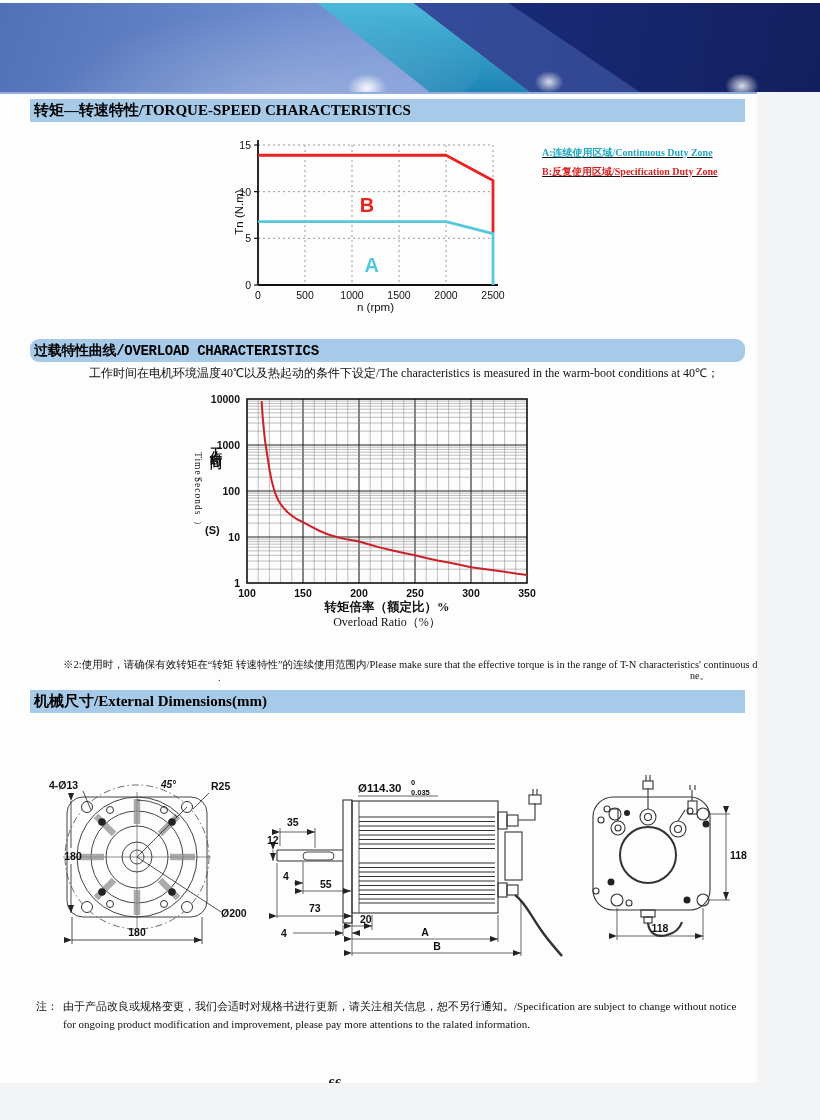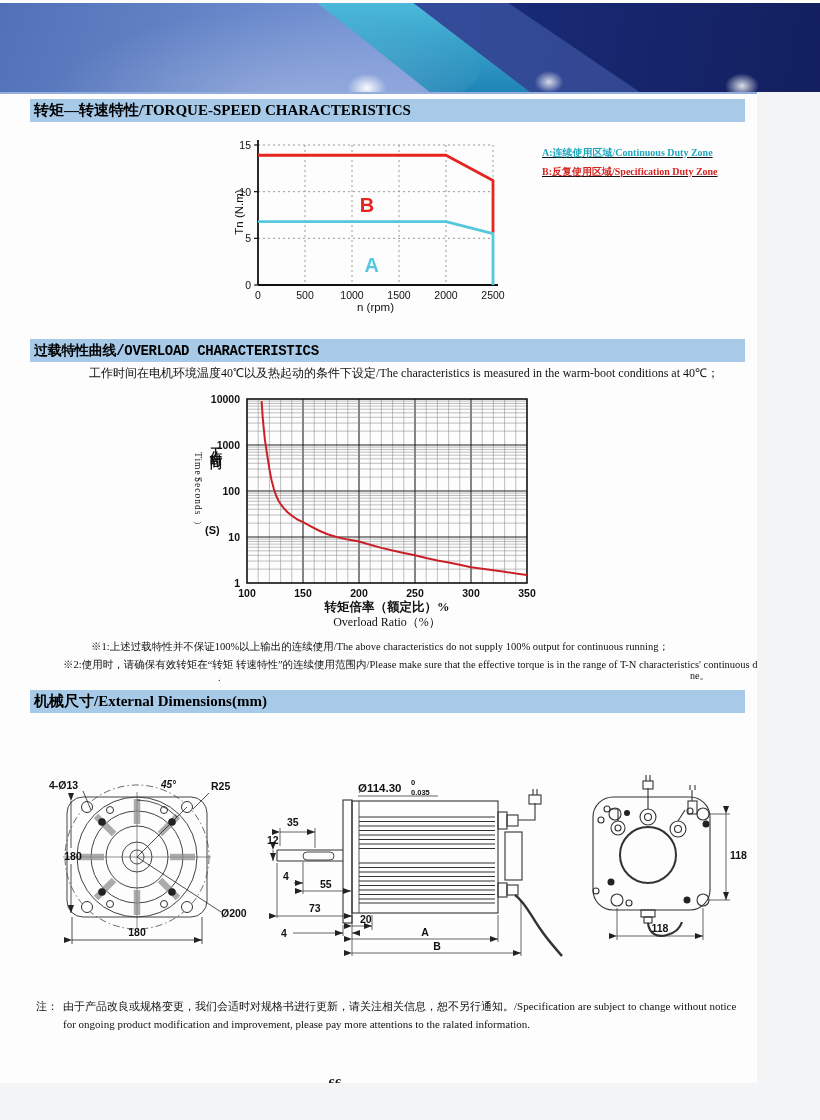--- a/index.html
+++ b/index.html
@@ -22,21 +22,21 @@
   .gbig{left:40px;top:5px;width:440px;height:120px;
         background:radial-gradient(ellipse at 55% 85%,rgba(255,255,255,.28),rgba(255,255,255,0) 70%);}
   .g1{left:344px;top:68px;width:46px;height:34px;background:radial-gradient(ellipse,rgba(255,255,255,.95),rgba(255,255,255,0) 60%);}
   .g2{left:532px;top:66px;width:34px;height:26px;background:radial-gradient(ellipse,rgba(255,255,255,.8),rgba(255,255,255,0) 60%);}
   .g3{left:722px;top:68px;width:40px;height:30px;background:radial-gradient(ellipse,rgba(255,255,255,.85),rgba(255,255,255,0) 60%);}
 
   
   .bar{position:absolute;left:30px;width:715px;height:23px;background:#a7cae8;color:#000;
        display:flex;align-items:center;padding-left:4px;box-sizing:border-box;white-space:nowrap;}
   .bar1{top:99px;font:bold 15px "Liberation Serif",serif;}
-  .bar2{top:339px;font:bold 14px "Liberation Mono",monospace;letter-spacing:-0.3px;}
+  .bar2{top:339px;font:bold 14px "Liberation Mono",monospace;letter-spacing:-0.3px;border-radius:9px;}
   .bar3{top:690px;font:bold 15px "Liberation Serif",serif;}
   .subtitle{position:absolute;left:89px;top:364px;font:12px "Liberation Serif",serif;}
 
   
   .abs{position:absolute;}
   .tick{font:10.5px "Liberation Sans",sans-serif;fill:#111;}
   .tick2{font:bold 10.5px "Liberation Sans",sans-serif;fill:#111;}
   .axis-label{font:11.5px "Liberation Sans",sans-serif;fill:#111;}
   .zone{font:bold 20px "Liberation Sans",sans-serif;}
   .tn-ylabel{left:204px;top:206px;width:70px;text-align:center;transform:rotate(-90deg);
@@ -201,21 +201,20 @@
       <text x="288" y="214" text-anchor="middle" class="tick2">300</text>
       <text x="344" y="214" text-anchor="middle" class="tick2">350</text>
       <path d="M78.6,18.1 L79.7,34.3 L80.8,46.2 L81.9,56.8 L83.0,64.1 L84.2,72.2 L85.3,78.9 L86.4,86.1 L88.6,97.4 L90.9,106.1 L93.1,112.5 L95.4,117.5 L97.6,121.1 L101.0,125.3 L104.3,129.0 L108.8,132.7 L114.4,136.5 L120.0,139.2 L127.8,143.4 L136.8,148.0 L144.6,151.2 L153.6,154.0 L164.8,156.6 L176.0,158.5 L187.2,161.7 L198.4,164.9 L209.6,167.5 L220.8,170.0 L232.0,172.3 L243.2,175.0 L254.4,177.4 L265.6,179.4 L276.8,181.7 L288.0,184.2 L299.2,185.7 L310.4,187.2 L321.6,188.8 L332.8,190.6 L344.0,191.9" fill="none" stroke="#cb2027" stroke-width="2" stroke-linejoin="round"></path>
     </svg>
   <div class="abs ov-time">Time（Seconds）</div>
   <div class="abs ov-cn">工作时间</div>
   <div class="abs ov-s">(S)</div>
   <div class="abs ov-xen">Overload Ratio（%）</div>
   <div class="abs ov-xcn">转矩倍率（额定比）%</div>
 
-  <div class="abs note1">※1:上述过载特性并不保证100%以上输出的连续使用/The above characteristics do not supply 100% output for continuous running；</div>
   <div class="abs note2">※2:使用时，请确保有效转矩在“转矩 转速特性”的连续使用范围内/Please make sure that the effective torque is in the range of T-N characteristics' continuous duty zone</div>
   <div class="abs stray-dot">.</div>
   <div class="abs stray-ne">ne。</div>
 
   <div class="bar bar3">机械尺寸/External Dimensions(mm)</div>
 
   <svg class="dwg" style="left:35px;top:752px" width="230" height="215" viewBox="0 0 230 215">
     <defs>
       <marker id="arF" markerWidth="9" markerHeight="8" refX="8" refY="3" orient="auto" markerUnits="userSpaceOnUse">
         <path d="M0,0 L8,3 L0,6 z" fill="#222"></path>

